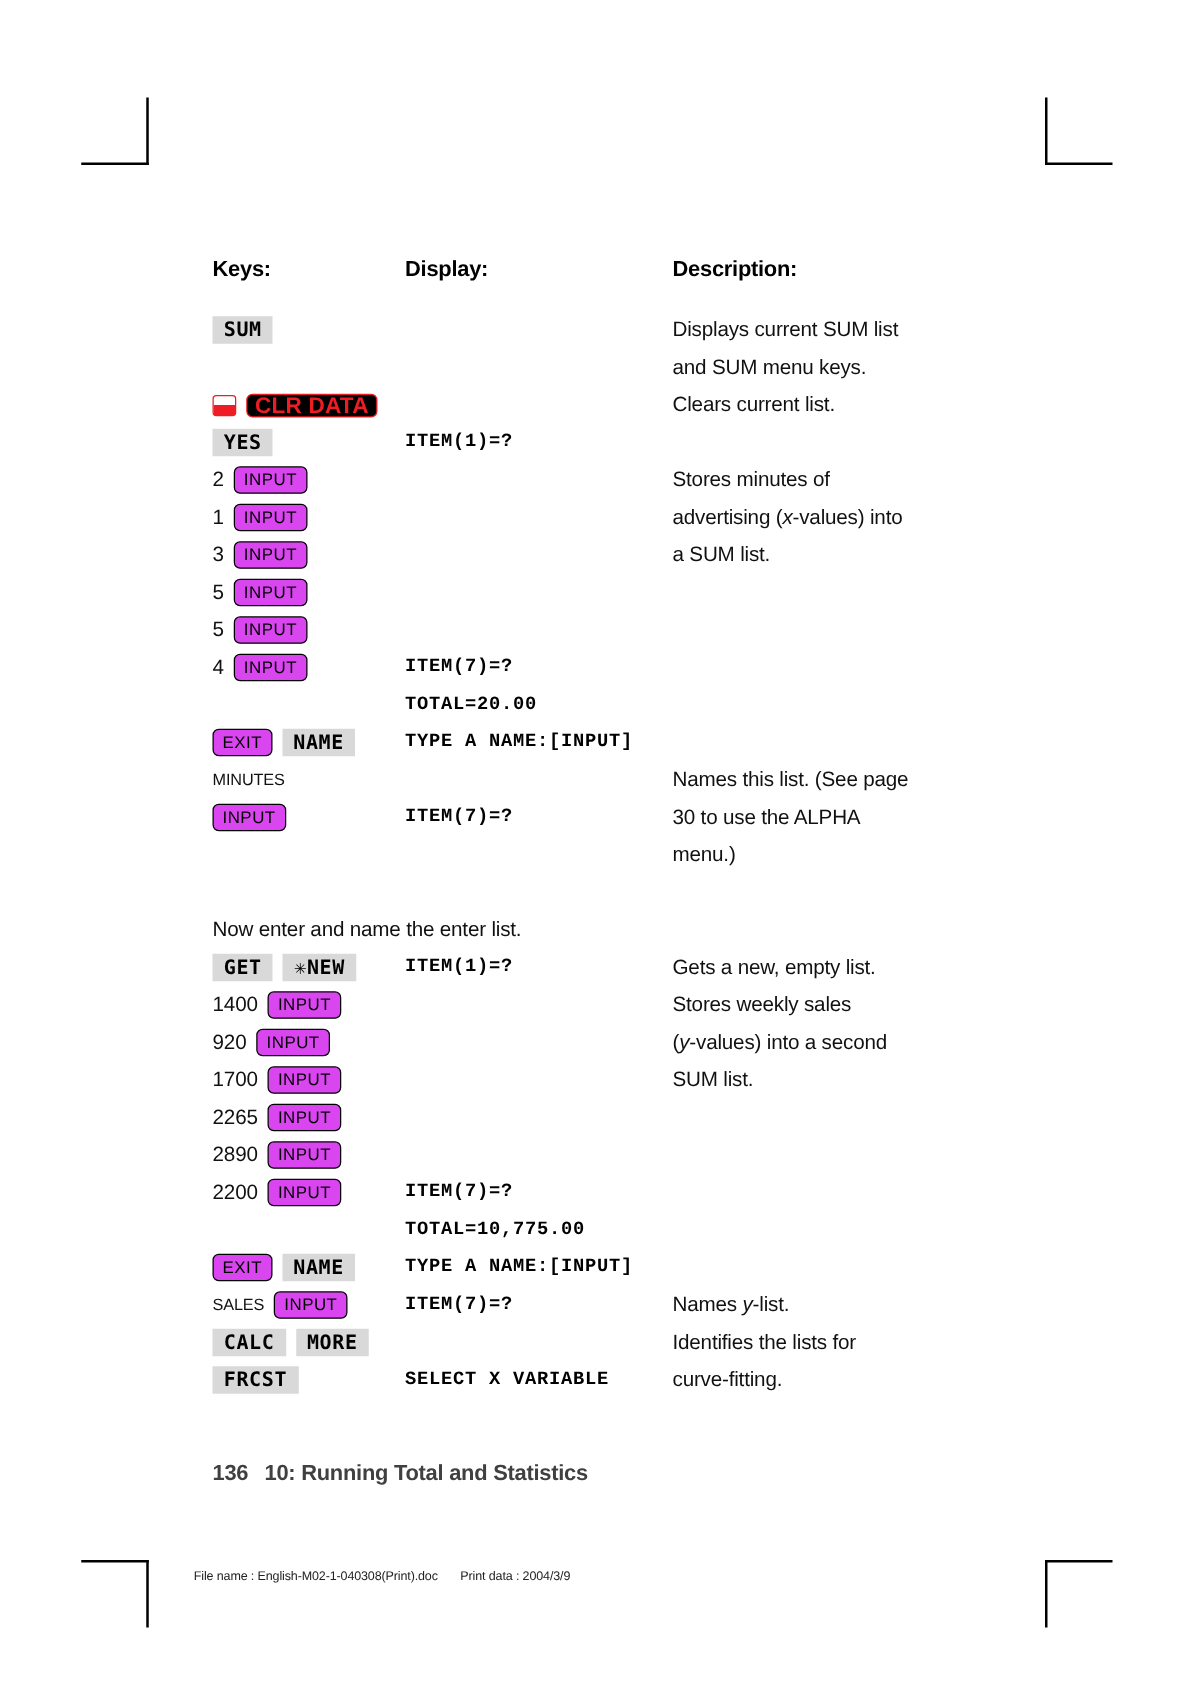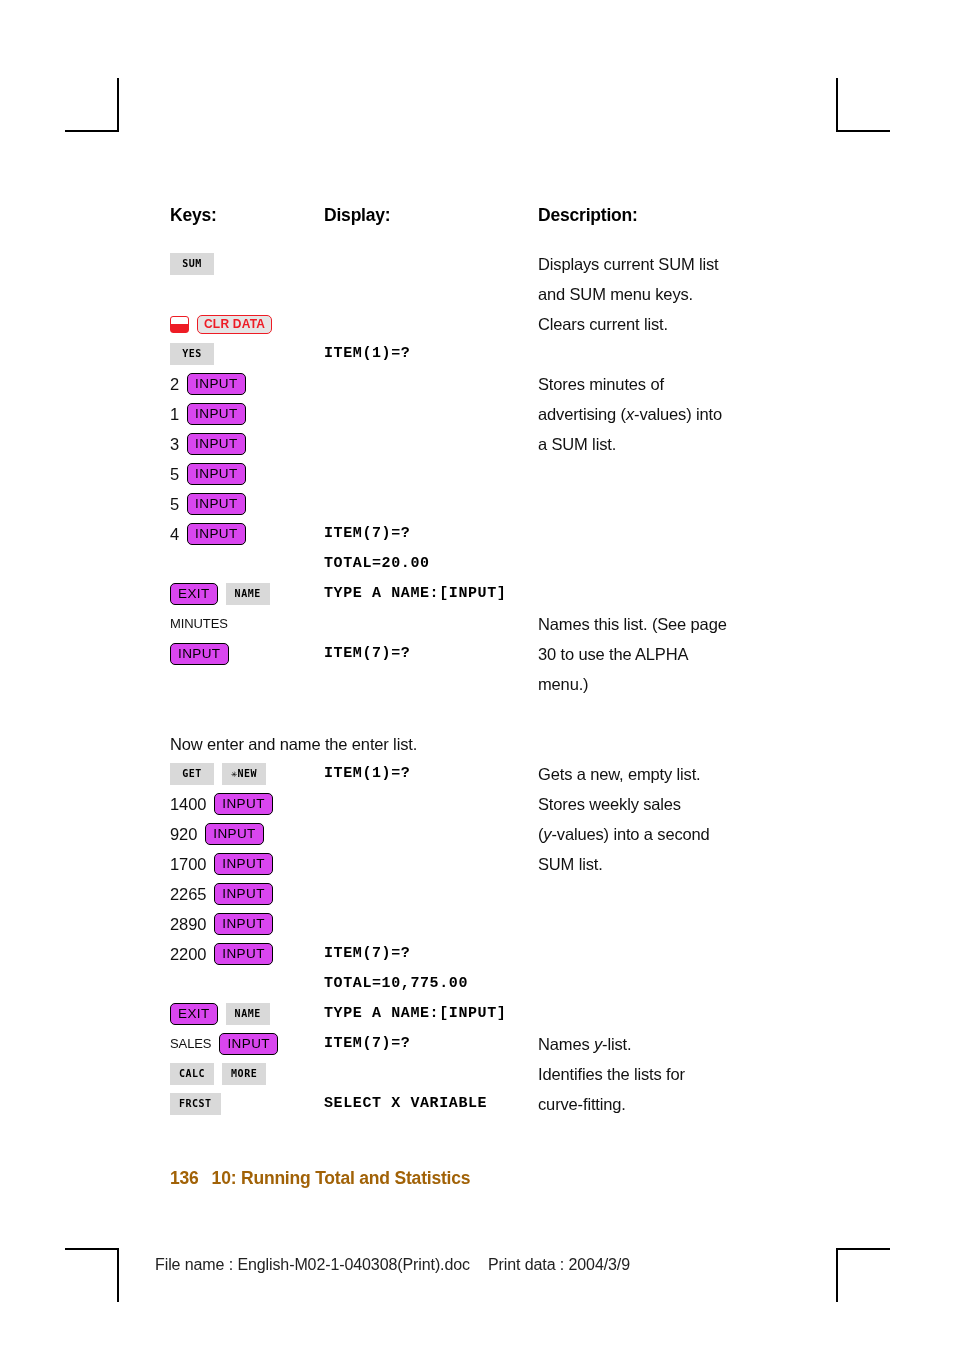--- a/index.html
+++ b/index.html
@@ -93,21 +93,21 @@
     height: 30px;
     gap: 8px;
   }
 
   
   .softkey {
     display: inline-block;
     background: #d9d9d9;
     color: #000;
     font-family: "DejaVu Sans Mono", monospace;
-    font-size: 10px;
+    font-size: 16px;
     font-weight: 600;
     letter-spacing: 0.5px;
     text-align: center;
     padding: 4px 9px 4px 9px;
     line-height: 14px;
     min-width: 44px;
     box-sizing: border-box;
   }
 
   
@@ -124,25 +124,25 @@
     line-height: 15px;
     text-align: center;
     box-sizing: border-box;
   }
 
   
   .redkey {
     display: inline-block;
     border: 1.6px solid #ee1c25;
     border-radius: 5px;
-    background: #e5e5e5;
+    background: #000000;
     color: #ee1c25;
     font-family: "Liberation Sans", sans-serif;
     font-weight: bold;
-    font-size: 12px;
+    font-size: 18px;
     letter-spacing: 0.2px;
     padding: 1px 6px 2px 6px;
     line-height: 14px;
     box-sizing: border-box;
   }
   
   .shift-glyph {
     display: inline-block;
     width: 19px;
     height: 17px;
@@ -174,29 +174,29 @@
   }
 
   
   #page-footer {
     position: absolute;
     left: 170px;
     top: 1168px;
     font-weight: bold;
     font-size: 17.5px;
     letter-spacing: -0.2px;
-    color: #a16207;
+    color: #404040;
   }
   #page-footer .pnum { margin-right: 13px; }
 
   #print-footer {
     position: absolute;
     left: 155px;
     top: 1256px;
-    font-size: 16px;
+    font-size: 10px;
     color: #222;
     letter-spacing: -0.1px;
   }
   #print-footer .sep { display: inline-block; width: 18px; }
 </style>
 </head>
 <body>
 
 <div class="crop v" id="crop-tl-v"></div>
 <div class="crop h" id="crop-tl-h"></div>

